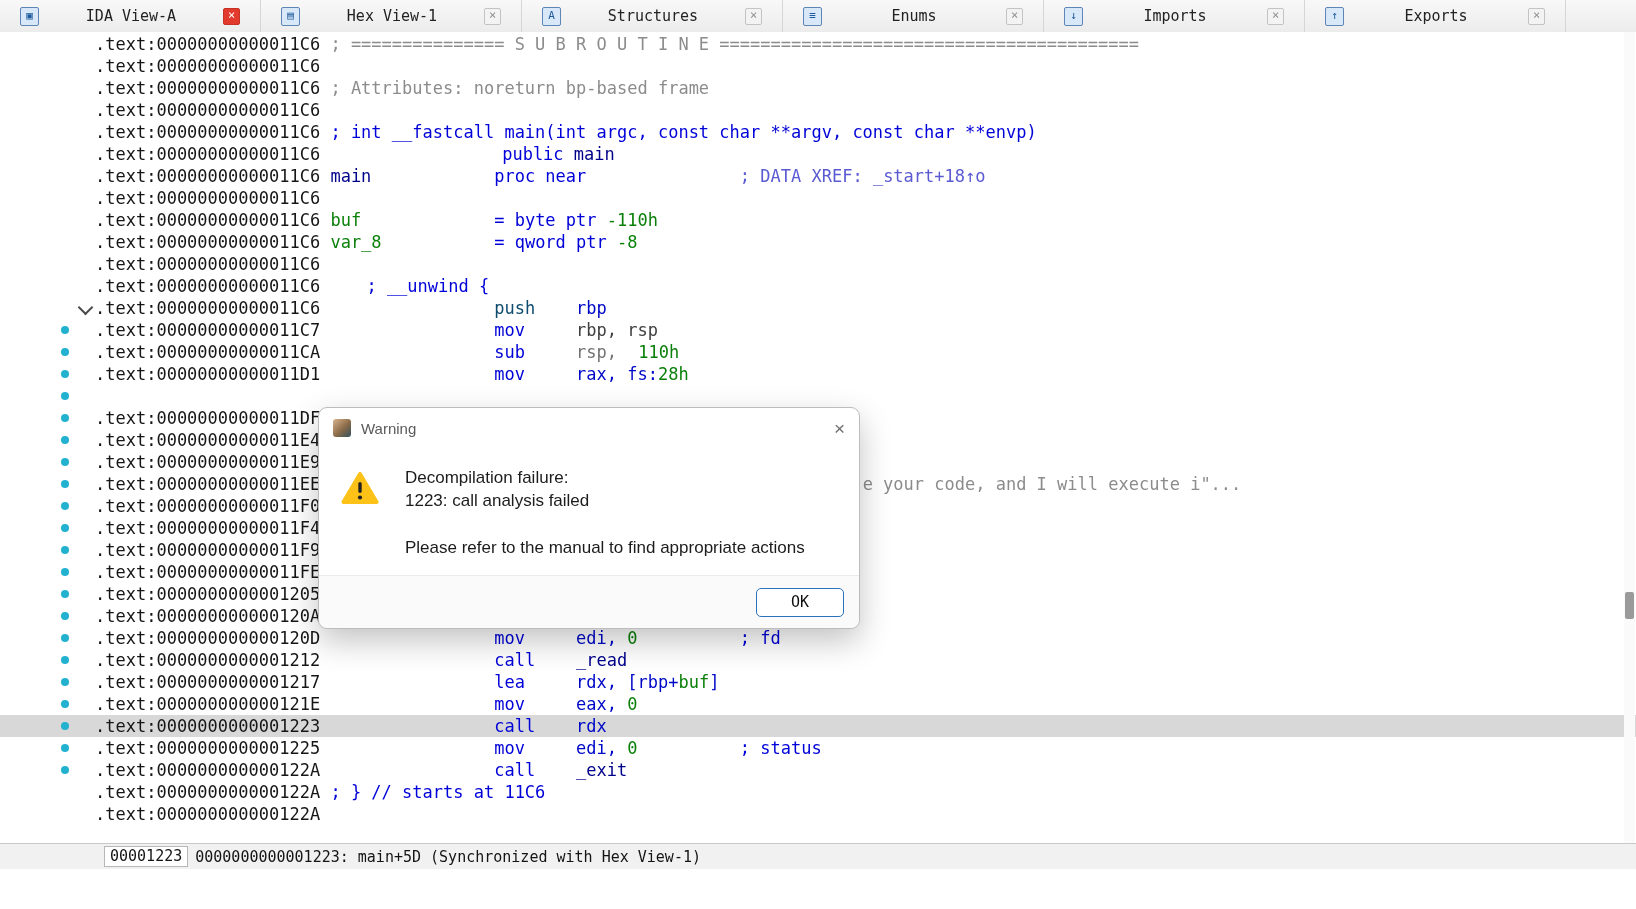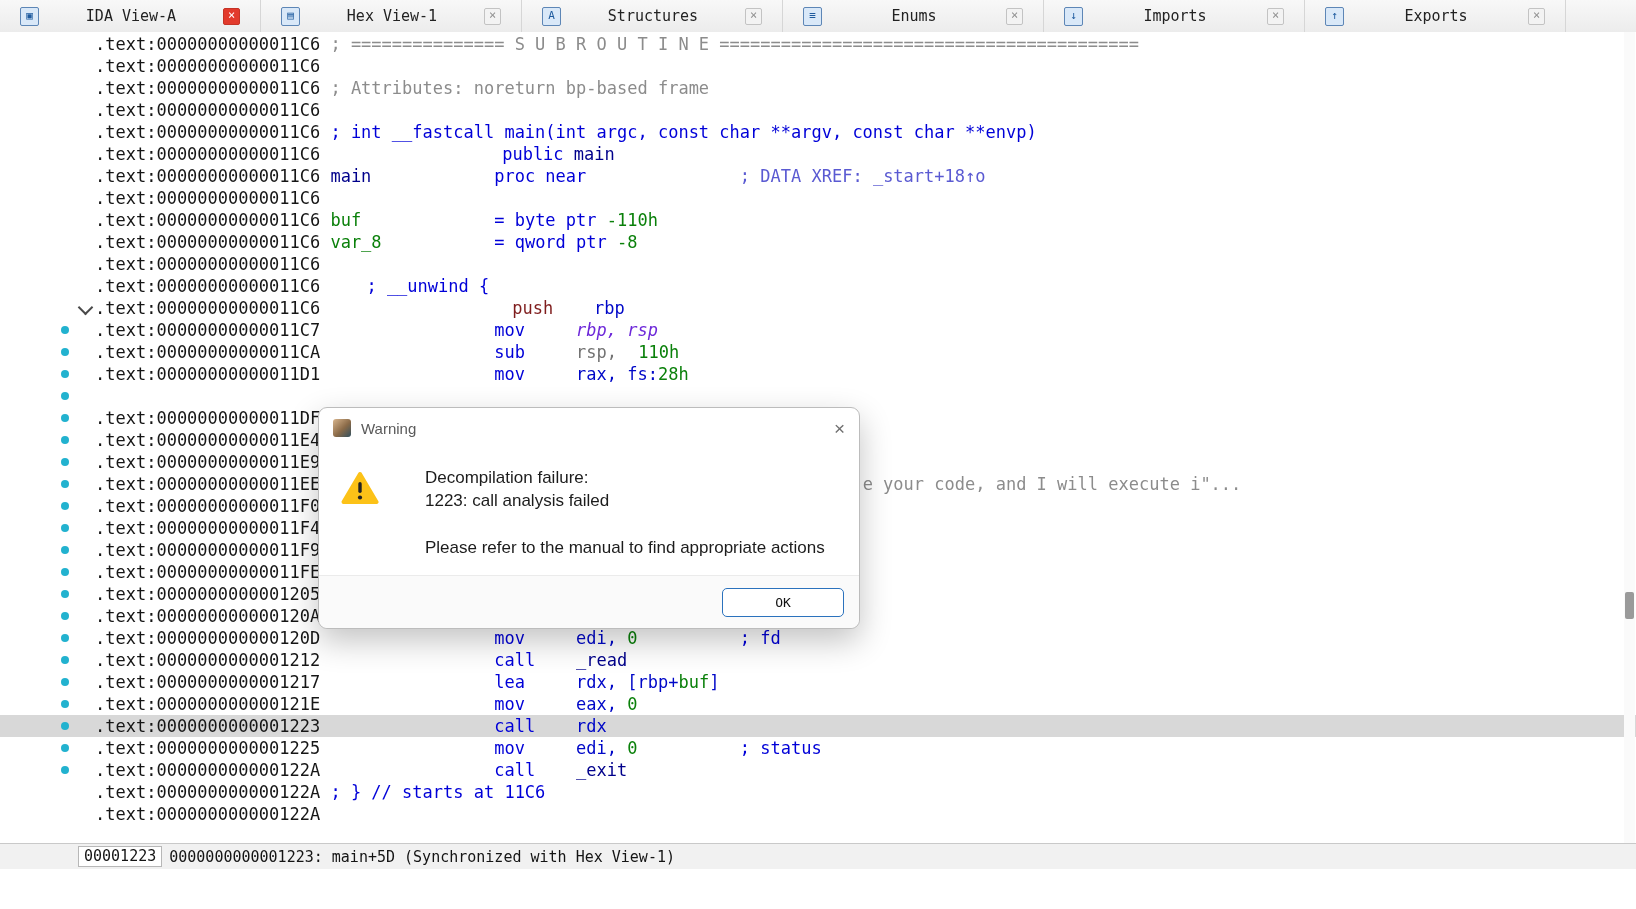--- a/index.html
+++ b/index.html
@@ -36,32 +36,32 @@
   .dialog{position:absolute;left:318px;top:407px;width:542px;height:222px;background:#fff;
           border:1px solid #bcbcbc;border-radius:9px;box-shadow:0 12px 32px rgba(0,0,0,.24);
           font-family:"Liberation Sans",sans-serif;z-index:10;box-sizing:border-box;}
   .dlg-title{height:40px;display:flex;align-items:center;padding:0 14px;}
   .appicon{width:18px;height:18px;border-radius:3px;flex:none;
            background:linear-gradient(135deg,#d8b58d,#8a6a48 55%,#32505f);}
   .dlg-title-text{margin-left:10px;font-size:15px;color:#5a5a5a;}
   .dlg-close{margin-left:auto;font-size:19px;color:#707070;line-height:1;cursor:default;}
   .dlg-body{position:relative;padding:18px 20px 0 86px;color:#1c1c1c;font-size:17px;}
   .warn-icon{position:absolute;left:22px;top:23px;}
-  .msg{line-height:23px;margin-left:20px;}
+  .msg{line-height:23px;}
   .l3{margin-top:24px;}
   .dlg-footer{position:absolute;left:0;bottom:0;width:100%;height:53px;background:#fafafa;
               border-top:1px solid #ebebeb;border-radius:0 0 9px 9px;display:flex;align-items:center;
               justify-content:flex-end;padding-right:15px;box-sizing:border-box;}
-  .ok{width:122px;height:29px;background:#fff;border:1px solid #2b72bd;border-radius:5px;
-      font-size:13px;color:#101010;font-family:"DejaVu Sans Mono",monospace;}
+  .ok{width:88px;height:29px;background:#fff;border:1px solid #2b72bd;border-radius:5px;
+      font-size:15px;color:#101010;font-family:"DejaVu Sans Mono",monospace;}
 
   
   .statusbar{position:absolute;left:0;top:843px;width:1636px;height:26px;background:#f1f1f1;
              border-top:1px solid #c9c9c9;display:flex;align-items:center;font-size:15px;
-             color:#141414;padding-left:78px;box-sizing:border-box;}
+             color:#141414;padding-left:104px;box-sizing:border-box;}
   .addrbox{background:#fff;border:1px solid #b7b7b7;padding:0 5px;height:19px;line-height:18px;}
   .statustext{margin-left:7px;white-space:pre;}
 </style>
 </head>
 <body>
 
 <div class="tabbar" id="tabs">
     <div class="tab active">
       <span class="tabicon">▣</span>
       <span class="tablabel">IDA View-A</span>
@@ -141,27 +141,27 @@
         <span class="code"><span style="color: rgb(22, 22, 22);">.text:00000000000011C6 </span></span>
       </div>
       <div class="line">
         <div class="gutter"></div>
         <span class="code"><span style="color: rgb(22, 22, 22);">.text:00000000000011C6 </span><span style="color: rgb(0, 0, 216); margin-left: 36px;">; __unwind {</span></span>
       </div>
       <div class="line">
         <div class="gutter">
           <span class="chev"></span>
         </div>
-        <span class="code"><span style="color: rgb(22, 22, 22);">.text:00000000000011C6 </span><span>                </span><span style="color: #7f1d1d; margin-left: 18px;">push    </span><span style="color: rgb(0, 8, 200);">rbp</span></span>
-      </div>
-      <div class="line">
-        <div class="gutter">
-          <span class="dot"></span>
-        </div>
-        <span class="code"><span style="color: rgb(22, 22, 22);">.text:00000000000011C7 </span><span>                </span><span style="color: rgb(0, 0, 216);">mov     </span><span style="color: #6d28d9; font-style: italic;">rbp, rsp</span></span>
+        <span class="code"><span style="color: rgb(22, 22, 22);">.text:00000000000011C6 </span><span>                </span><span style="color: #0c4a6e;">push    </span><span style="color: rgb(0, 8, 200);">rbp</span></span>
+      </div>
+      <div class="line">
+        <div class="gutter">
+          <span class="dot"></span>
+        </div>
+        <span class="code"><span style="color: rgb(22, 22, 22);">.text:00000000000011C7 </span><span>                </span><span style="color: rgb(0, 0, 216);">mov     </span><span style="color: #404040;">rbp, rsp</span></span>
       </div>
       <div class="line">
         <div class="gutter">
           <span class="dot"></span>
         </div>
         <span class="code"><span style="color: rgb(22, 22, 22);">.text:00000000000011CA </span><span>                </span><span style="color: rgb(0, 0, 216);">sub     </span><span style="color: #737373;">rsp, </span><span style="color: rgb(10, 128, 10); margin-left: 11px;">110h</span></span>
       </div>
       <div class="line">
         <div class="gutter">
           <span class="dot"></span>

